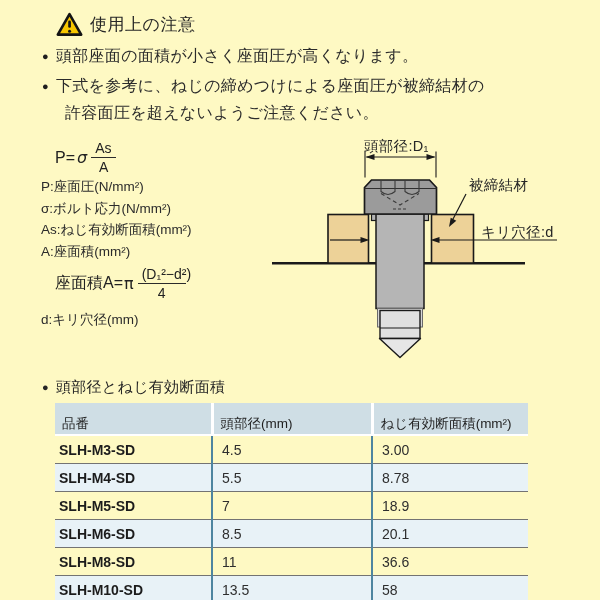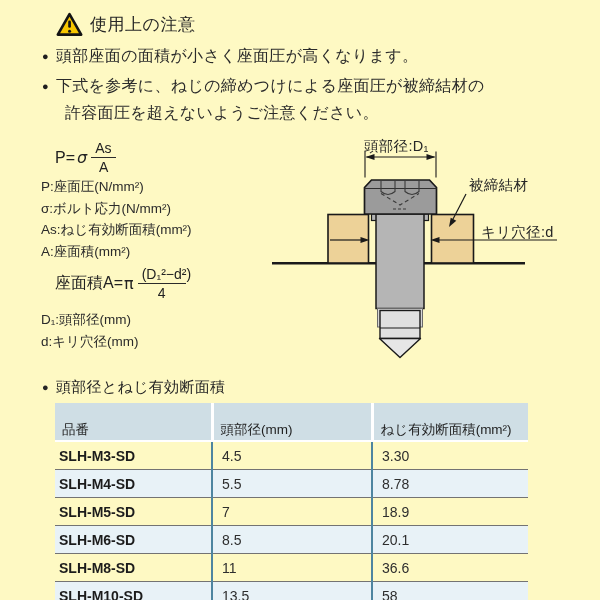--- a/index.html
+++ b/index.html
@@ -27,21 +27,21 @@
   .formula-area{position:absolute;top:266px;left:55px;display:flex;align-items:center;font-size:16px;color:#222;}
   .formula-area .pi{font-family:"DejaVu Sans",sans-serif;margin:0 1px;}
   .defs2{top:309px;}
   
   .tbl-title{position:absolute;top:378px;left:42px;display:flex;gap:7px;font-size:15px;color:#262626;letter-spacing:.3px;}
   .tbl-title .dot{font-size:11px;line-height:19px;}
   table.spec{position:absolute;top:403px;left:55px;width:473px;border-collapse:collapse;table-layout:fixed;}
   table.spec col.c1{width:157px;} table.spec col.c2{width:160px;} table.spec col.c3{width:156px;}
   table.spec th{
     background:#cfdee5;font-weight:normal;font-size:13.5px;color:#1f1f1f;text-align:left;
-    height:21px;padding:16px 0 0 7px;border-bottom:2px solid #ffffff;
+    height:21px;padding:10px 0 0 7px;border-bottom:2px solid #ffffff;
   }
   table.spec th + th{border-left:3px solid #ffffff;}
   table.spec td{
     font-size:14px;color:#2e2e2e;height:27px;padding:0 0 0 9px;border-bottom:1px solid #737373;
   }
   table.spec td.part{font-weight:bold;font-size:14px;color:#1c1c1c;padding-left:4px;}
   table.spec td + td{border-left:2px solid #4e85a0;margin-left:15px;}
   table.spec tr.alt td{background:#e8f2f7;}
   table.spec tr:last-child td{border-bottom:2.5px solid #9aa7ad;}
   
@@ -92,21 +92,20 @@
   <div class="formula-area">
     <span>座面積A=</span>
       <span class="pi">π</span>
     <span class="frac">
       <span class="num">(D₁²−d²)</span>
       <span class="den">4</span>
     </span>
   </div>
 
   <div class="defs defs2">
-    <div>D₁:頭部径(mm)</div>
     <div>d:キリ穴径(mm)</div>
   </div>
 
   <svg class="diagram" width="345" height="235" viewBox="255 130 345 235">
 
     <line x1="272" y1="263.2" x2="525" y2="263.2" stroke="#1a1a1a" stroke-width="2.4"></line>
 
     <rect x="328" y="214.5" width="40.5" height="48.5" fill="#edd298" stroke="#1a1a1a" stroke-width="1.6"></rect>
     <rect x="431.5" y="214.5" width="42" height="48.5" fill="#edd298" stroke="#1a1a1a" stroke-width="1.6"></rect>
 
@@ -165,21 +164,21 @@
       <tr>
         <th>品番</th>
         <th>頭部径(mm)</th>
         <th>ねじ有効断面積(mm²)</th>
       </tr>
     </thead>
     <tbody>
       <tr>
         <td class="part">SLH-M3-SD</td>
         <td>4.5</td>
-        <td>3.30</td>
+        <td>3.00</td>
       </tr>
       <tr class="alt">
         <td class="part">SLH-M4-SD</td>
         <td>5.5</td>
         <td>8.78</td>
       </tr>
       <tr>
         <td class="part">SLH-M5-SD</td>
         <td>7</td>
         <td>18.9</td>

